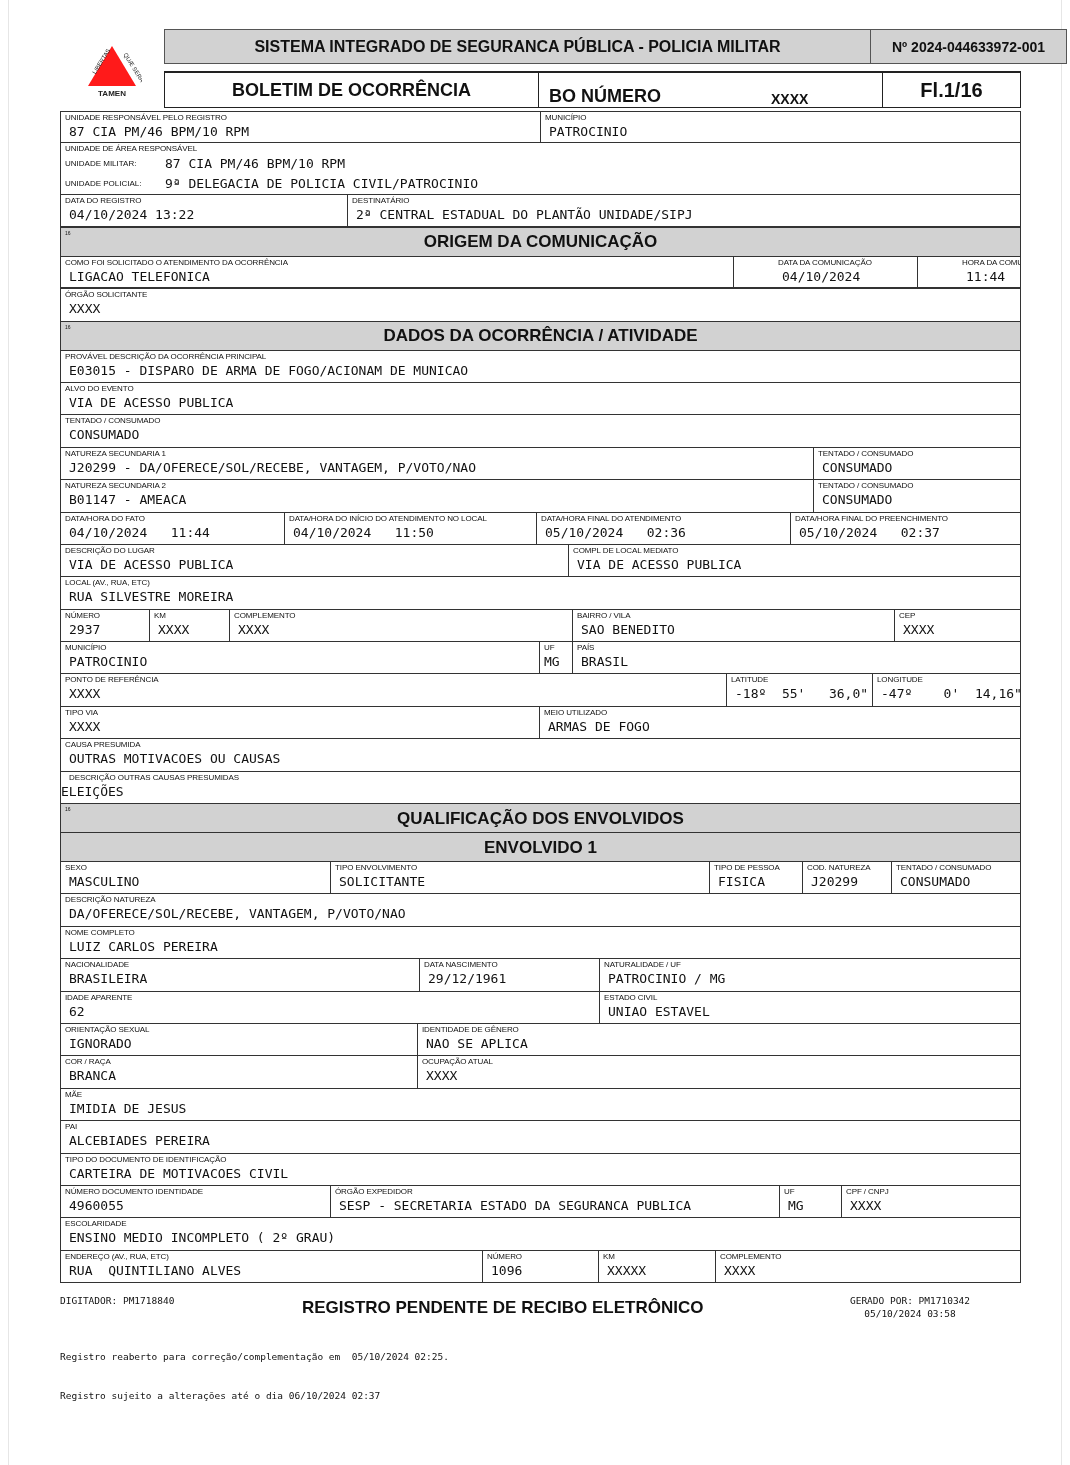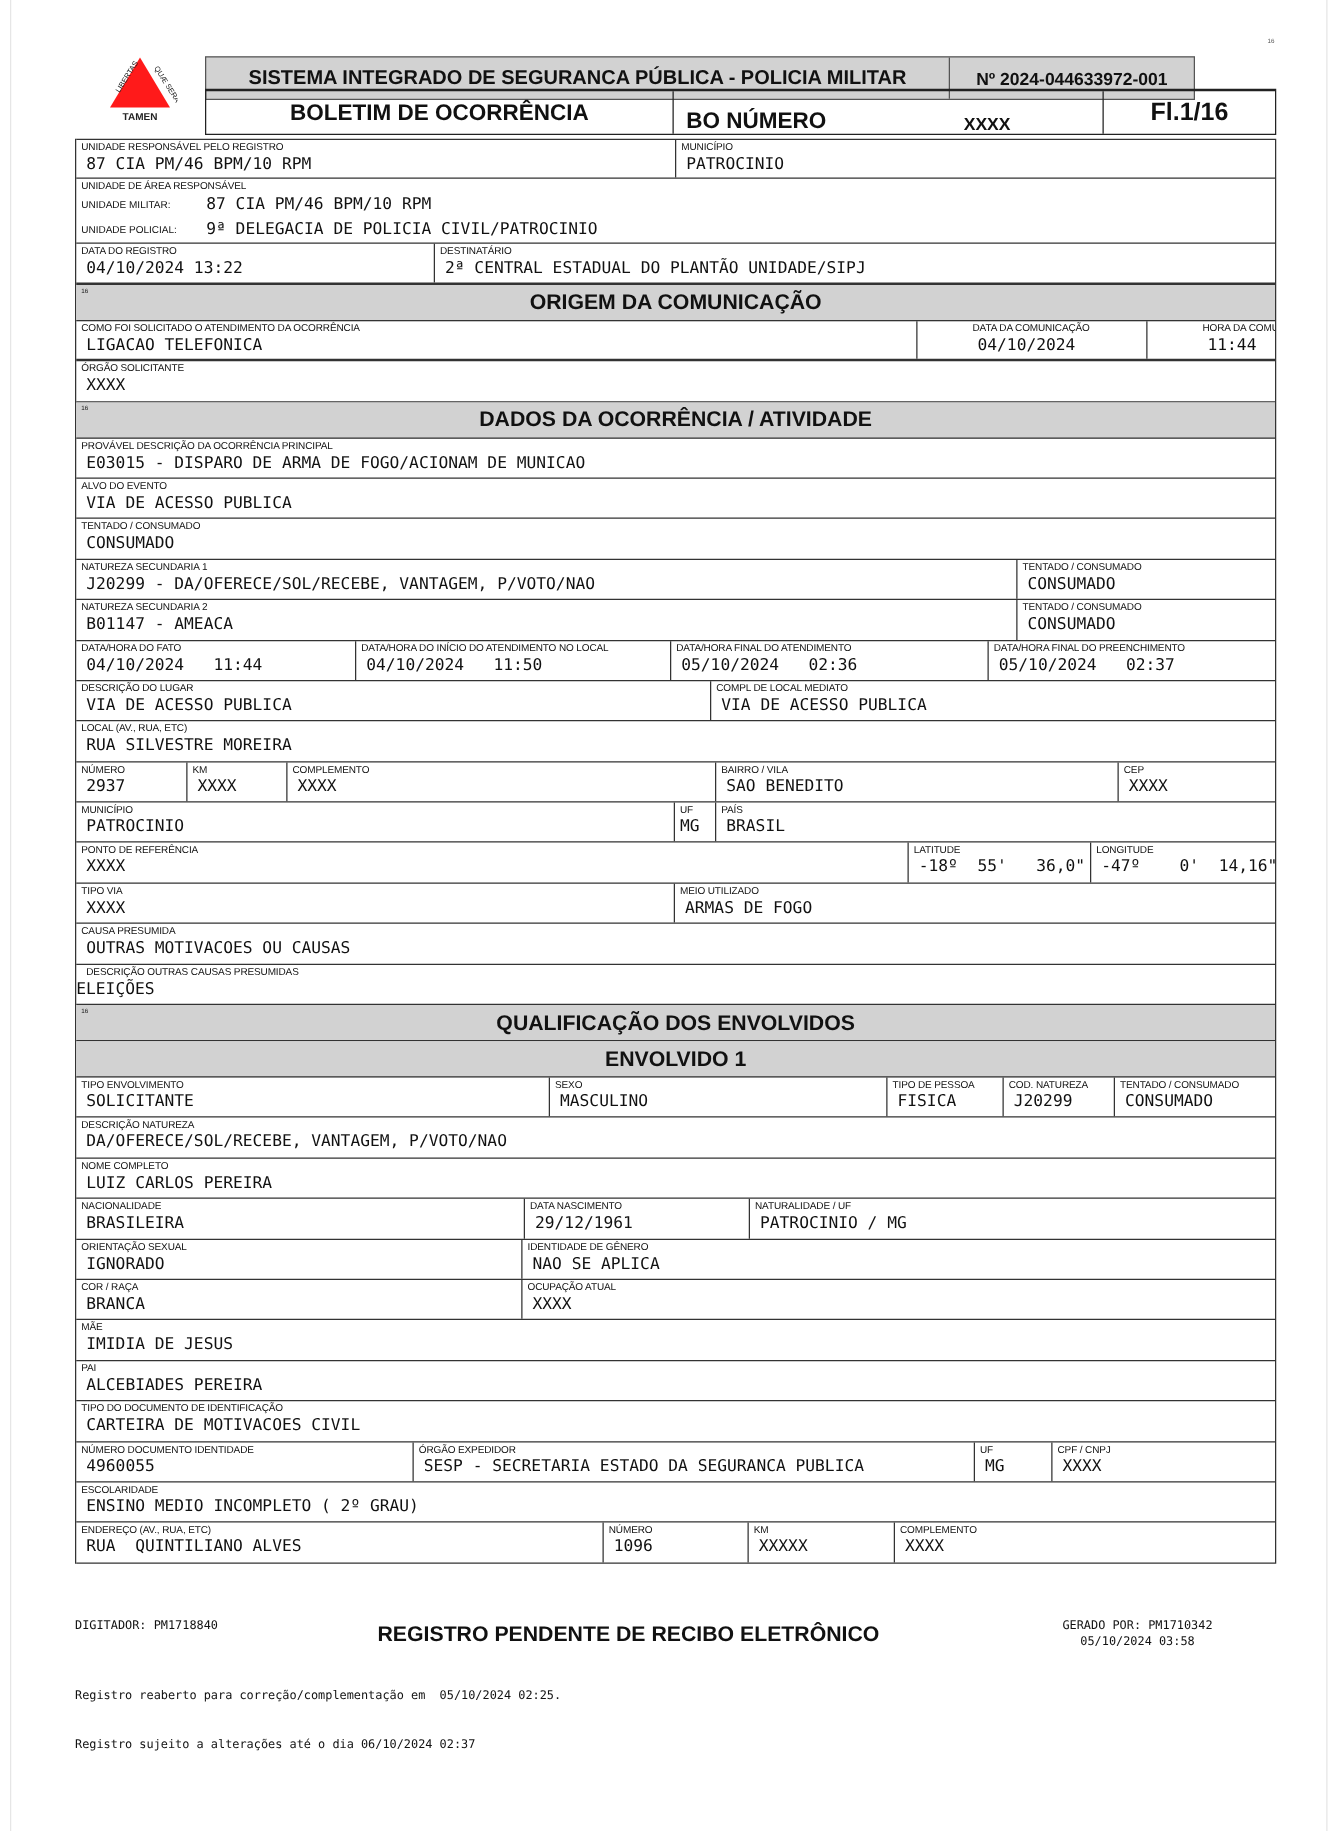--- a/index.html
+++ b/index.html
@@ -1,21 +1,21 @@
 <!DOCTYPE html>
 <html><head>
 <meta charset="utf-8">
 <style>
   * { box-sizing: border-box; margin: 0; padding: 0; }
   html, body { width: 1070px; height: 1465px; background: #ffffff; }
   body { position: relative; font-family: "Liberation Sans", sans-serif; color: #111; }
   .page { position: absolute; left: 8px; top: 0; width: 1054px; height: 1465px; background: #fff; border-left: 1px solid #e6e6e6; border-right: 1px solid #e6e6e6; }
   .abs { position: absolute; }
   .logo { left: 82px; top: 42px; width: 60px; height: 58px; }
-  .hdr1 { left: 164px; top: 29px; width: 792px; height: 35px; background: #d2d2d2; border: 1px solid #555; display: flex; margin-top: 16px; }
+  .hdr1 { left: 164px; top: 29px; width: 903px; height: 35px; background: #d2d2d2; border: 1px solid #555; display: flex; }
   .hdr1 .t { flex: 1; display: flex; align-items: center; justify-content: center; font-weight: bold; font-size: 16px; border-right: 1px solid #555; }
   .hdr1 .n { width: 195px; display: flex; align-items: center; justify-content: center; font-weight: bold; font-size: 14px; }
   .hdr2 { left: 164px; top: 71px; width: 857px; height: 37px; border: 1px solid #222; border-width: 2px 1px 1px 1px; display: flex; }
   .hdr2 .a { width: 374px; display: flex; align-items: center; justify-content: center; font-weight: bold; font-size: 18px; border-right: 1px solid #222; }
   .hdr2 .b { width: 344px; display: flex; align-items: flex-end; font-weight: bold; font-size: 18px; padding-left: 10px; border-right: 1px solid #222; }
   .hdr2 .b .x { margin-left: 110px; font-size: 14px; }
   .hdr2 .c { flex: 1; display: flex; align-items: center; justify-content: center; font-weight: bold; font-size: 20px; }
   .form { left: 60px; top: 111px; width: 961px; border-left: 1px solid #333; border-right: 1px solid #333; }
   .row { display: flex; border-bottom: 1px solid #333; height: 32.4px; }
   .cell { position: relative; border-right: 1px solid #333; padding: 1px 4px 0 4px; overflow: hidden; white-space: nowrap; }
@@ -286,28 +286,28 @@
         <span class="tiny">16</span>
         <span>QUALIFICAÇÃO DOS ENVOLVIDOS</span>
       </div>
   </div>
   <div class="row sec">
     <div class="cell">
         <span>ENVOLVIDO 1</span>
       </div>
   </div>
   <div class="row">
+    <div class="cell" style="width:270px">
+      <div class="lbl">SEXO</div>
+      <div class="val">MASCULINO</div>
+    </div>
     <div class="cell" style="width:379px">
       <div class="lbl">TIPO ENVOLVIMENTO</div>
       <div class="val">SOLICITANTE</div>
     </div>
-    <div class="cell" style="width:270px">
-      <div class="lbl">SEXO</div>
-      <div class="val">MASCULINO</div>
-    </div>
     <div class="cell" style="width:93px">
       <div class="lbl">TIPO DE PESSOA</div>
       <div class="val">FISICA</div>
     </div>
     <div class="cell" style="width:89px">
       <div class="lbl">COD. NATUREZA</div>
       <div class="val">J20299</div>
     </div>
     <div class="cell" style="flex:1">
       <div class="lbl">TENTADO / CONSUMADO</div>
@@ -331,20 +331,30 @@
       <div class="lbl">NACIONALIDADE</div>
       <div class="val">BRASILEIRA</div>
     </div>
     <div class="cell" style="width:180px">
       <div class="lbl">DATA NASCIMENTO</div>
       <div class="val">29/12/1961</div>
     </div>
     <div class="cell" style="flex:1">
       <div class="lbl">NATURALIDADE / UF</div>
       <div class="val">PATROCINIO / MG</div>
+    </div>
+  </div>
+  <div class="row">
+    <div class="cell" style="width:539px">
+      <div class="lbl">IDADE APARENTE</div>
+      <div class="val">62</div>
+    </div>
+    <div class="cell" style="flex:1">
+      <div class="lbl">ESTADO CIVIL</div>
+      <div class="val">UNIAO ESTAVEL</div>
     </div>
   </div>
   <div class="row">
     <div class="cell" style="width:357px">
       <div class="lbl">ORIENTAÇÃO SEXUAL</div>
       <div class="val">IGNORADO</div>
     </div>
     <div class="cell" style="flex:1">
       <div class="lbl">IDENTIDADE DE GÊNERO</div>
       <div class="val">NAO SE APLICA</div>

